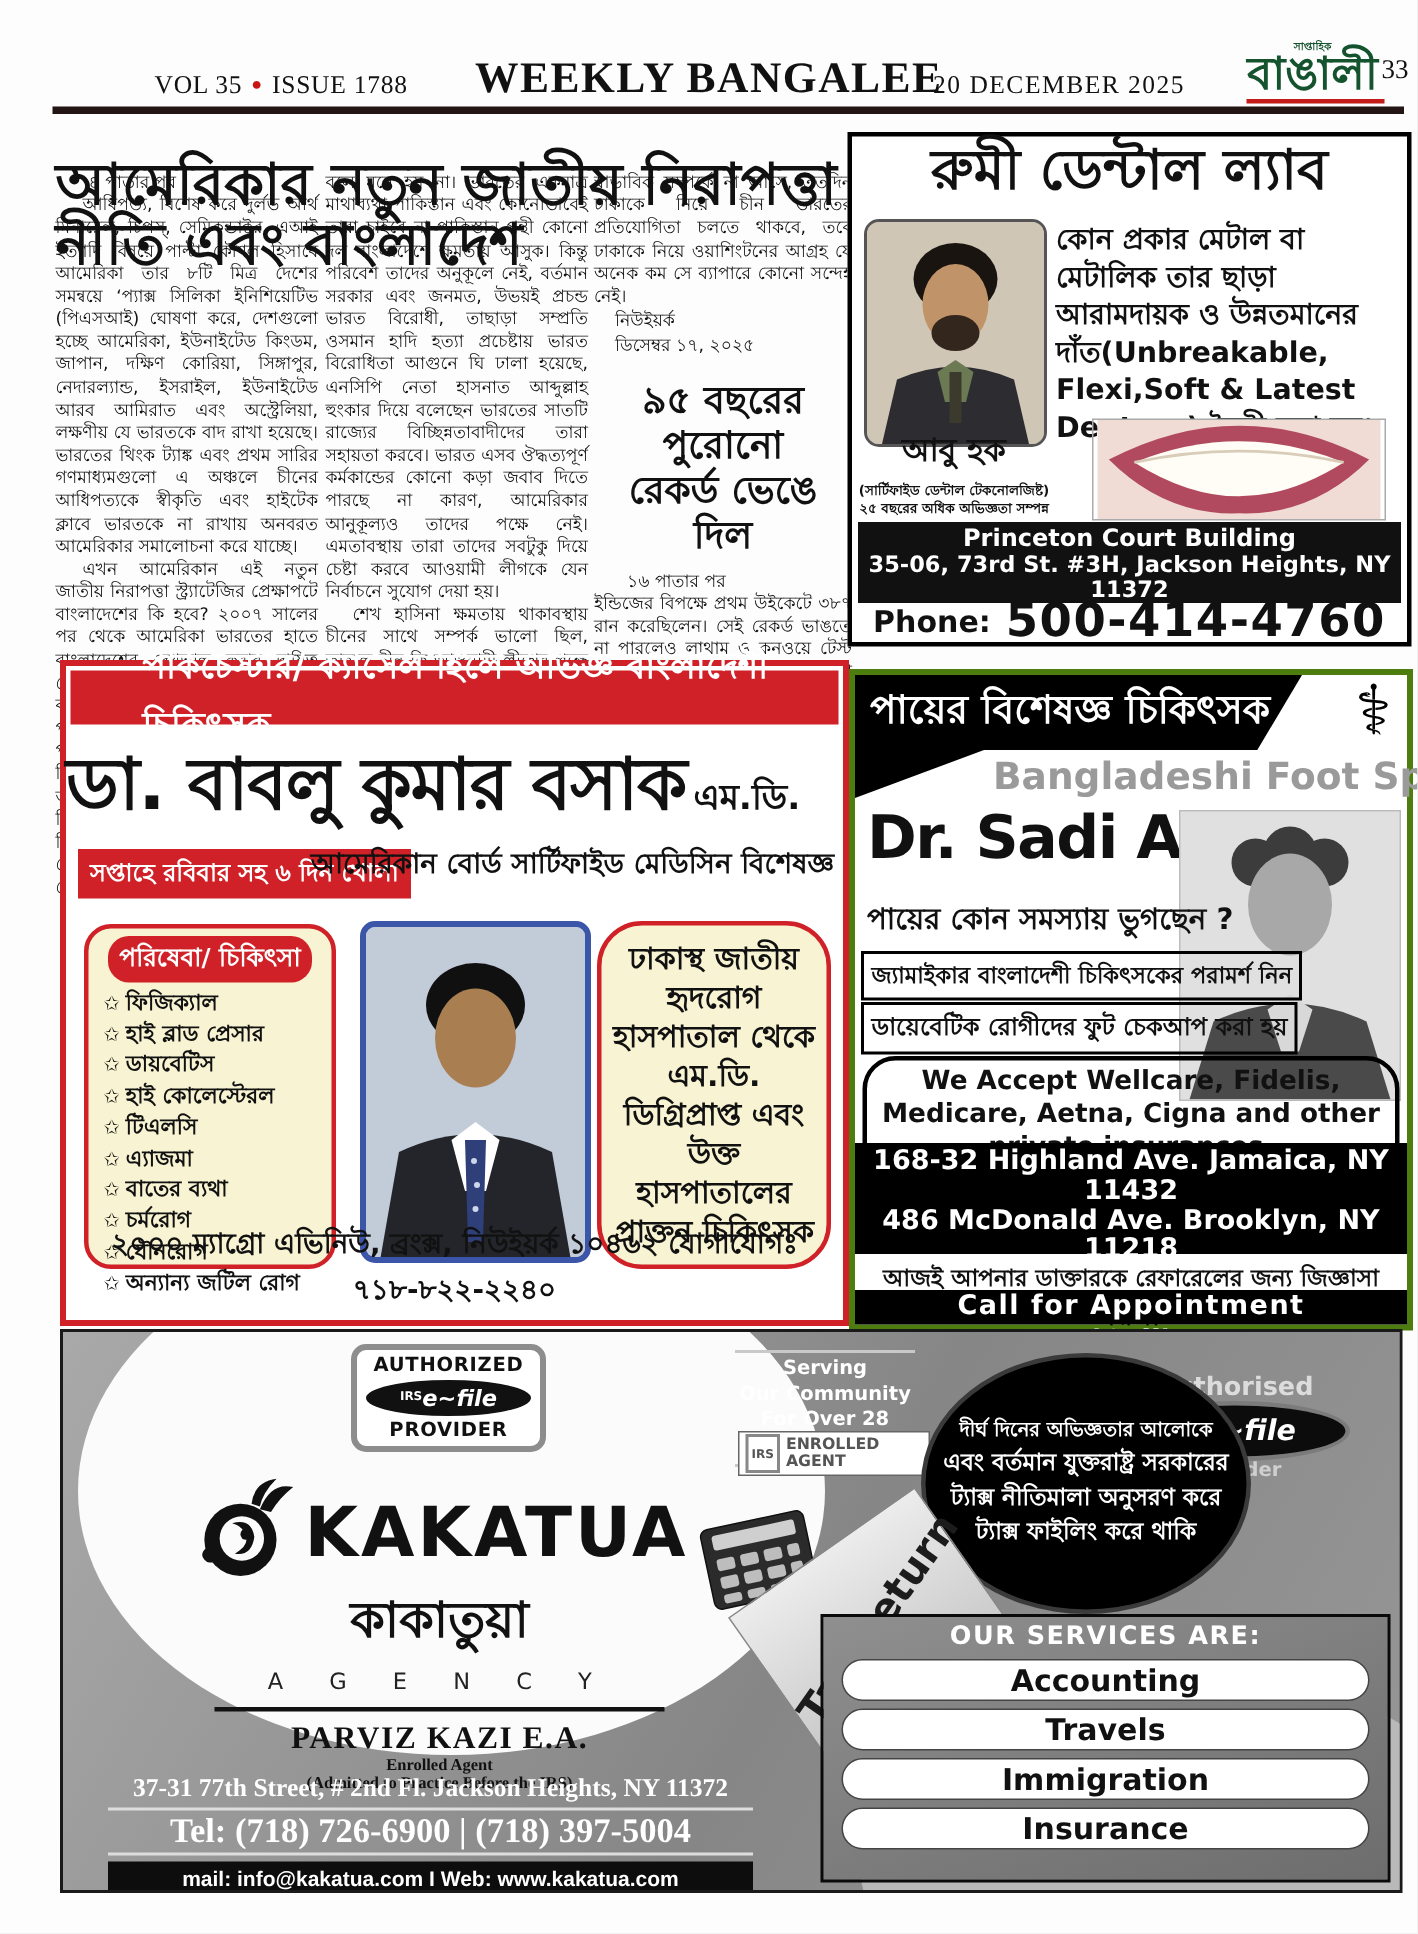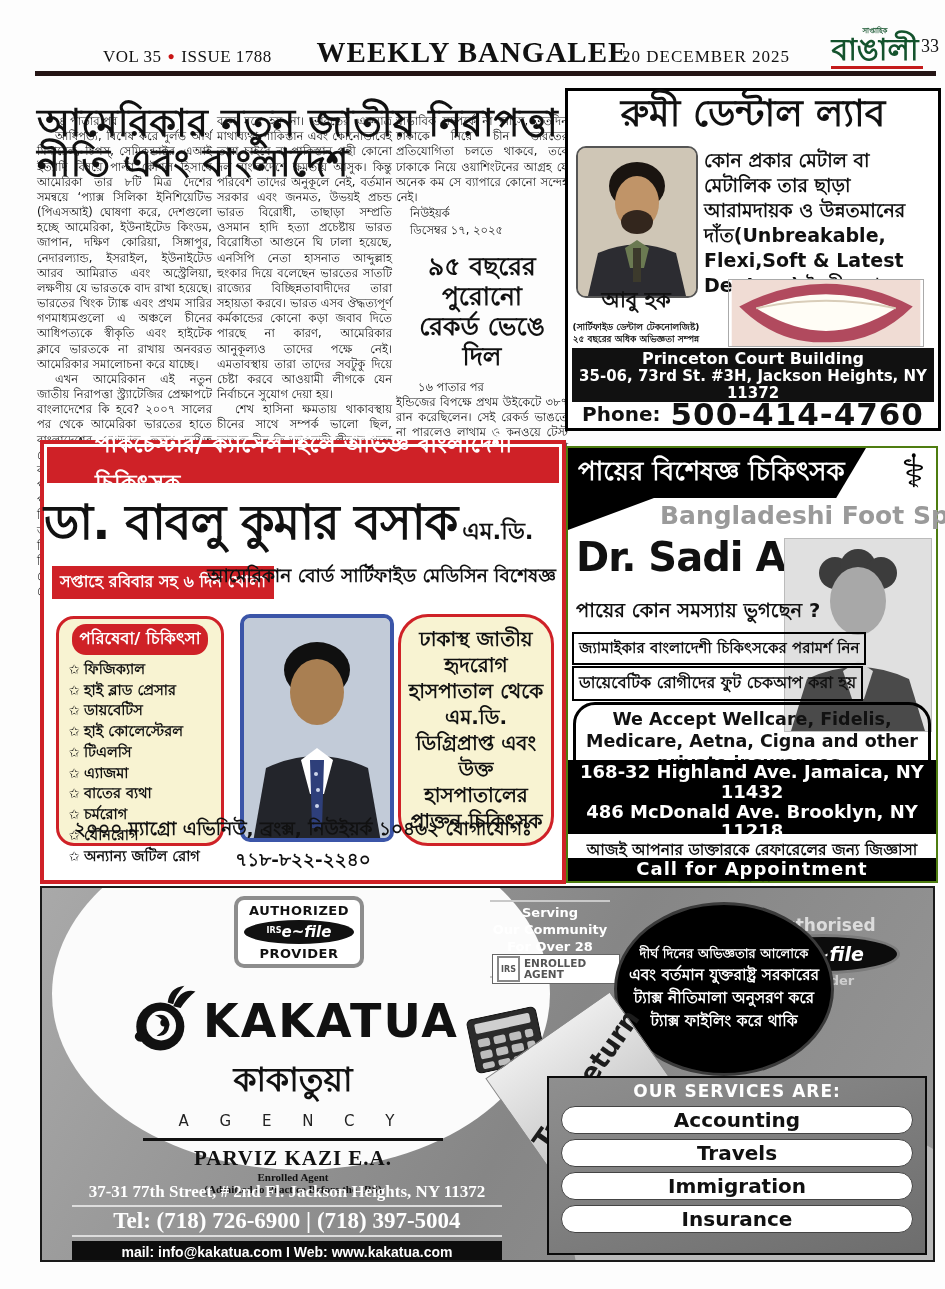--- a/index.html
+++ b/index.html
@@ -59,21 +59,21 @@
   .doc-mid{position:absolute;left:10px;top:168px;right:8px;bottom:32px;}
   .svc-box{position:absolute;left:2px;top:4px;width:168px;bottom:2px;background:#f8f3d2;border:3px solid #cf2127;border-radius:18px;padding:5px 4px;box-sizing:border-box;}
   .svc-title{background:#cf2127;color:#fff;border-radius:14px;text-align:center;font-size:16.5px;font-weight:bold;width:88%;margin:0 auto 4px;padding:2px 0;}
   .svc-list{list-style:none;margin:2px 0 0 6px;padding:0;font-size:14.5px;font-weight:bold;line-height:1.43;}
   .svc-list .star{margin-right:4px;font-size:13px;}
   .doc-photo{position:absolute;left:186px;top:2px;width:146px;bottom:6px;border:4px solid #3b55a8;border-radius:10px;overflow:hidden;background:#c2cbd8;}
   .hl-box{position:absolute;right:0;top:2px;width:156px;bottom:2px;background:#f8f3d2;border:3px solid #cf2127;border-radius:30px;display:flex;align-items:center;justify-content:center;text-align:center;font-size:20px;font-weight:bold;line-height:1.3;padding:4px;box-sizing:border-box;}
   .doc-addr{position:absolute;left:0;right:0;bottom:3px;text-align:center;font-size:18.5px;font-weight:bold;}
 
   
-  #foot{position:absolute;left:566px;top:446px;width:368px;height:433px;border:2px solid #4d7c0f;background:#fff;}
+  #foot{position:absolute;left:566px;top:446px;width:368px;height:433px;border:4px solid #4d7c0f;background:#fff;}
   .f-banner{position:absolute;left:0;top:0;width:298px;height:50px;background:#000;color:#fff;display:flex;align-items:center;padding-left:10px;font-size:26px;font-weight:bold;clip-path:polygon(0 0,100% 0,90% 100%,0 100%);box-sizing:border-box;}
   .f-wedge{position:absolute;left:0;top:50px;width:86px;height:32px;background:#000;clip-path:polygon(0 0,100% 0,0 100%);}
   .f-caduceus{position:absolute;right:10px;top:0px;font-size:46px;color:#000;line-height:1;}
   .f-sub{position:absolute;left:92px;top:53px;font-size:25px;font-weight:bold;color:#9a9a9a;white-space:nowrap;}
   .f-name{position:absolute;left:8px;top:86px;font-size:40px;font-weight:bold;letter-spacing:-1px;}
   .f-photo{position:absolute;right:4px;top:90px;width:146px;height:192px;border:1px solid #bbb;overflow:hidden;background:#e0e0e0;}
   .f-question{position:absolute;left:8px;top:148px;font-size:19.5px;font-weight:bold;}
   .f-advice{position:absolute;left:4px;top:184px;border:2px solid #000;padding:2px 5px;font-size:15px;font-weight:bold;}
   .f-checkup{position:absolute;left:4px;top:218px;border:2px solid #000;padding:2px 5px;font-size:16px;font-weight:bold;}
   .f-insurance{position:absolute;left:5px;right:5px;top:254px;border:3px solid #000;border-radius:22px;text-align:center;font-size:17.5px;font-weight:bold;line-height:1.25;padding:4px 2px;}

